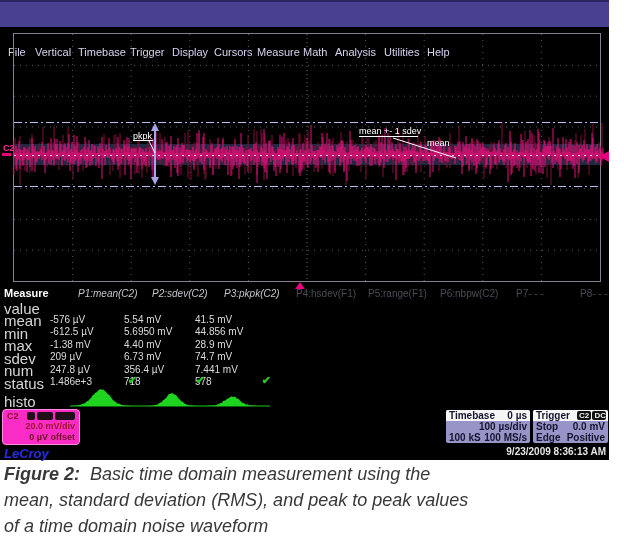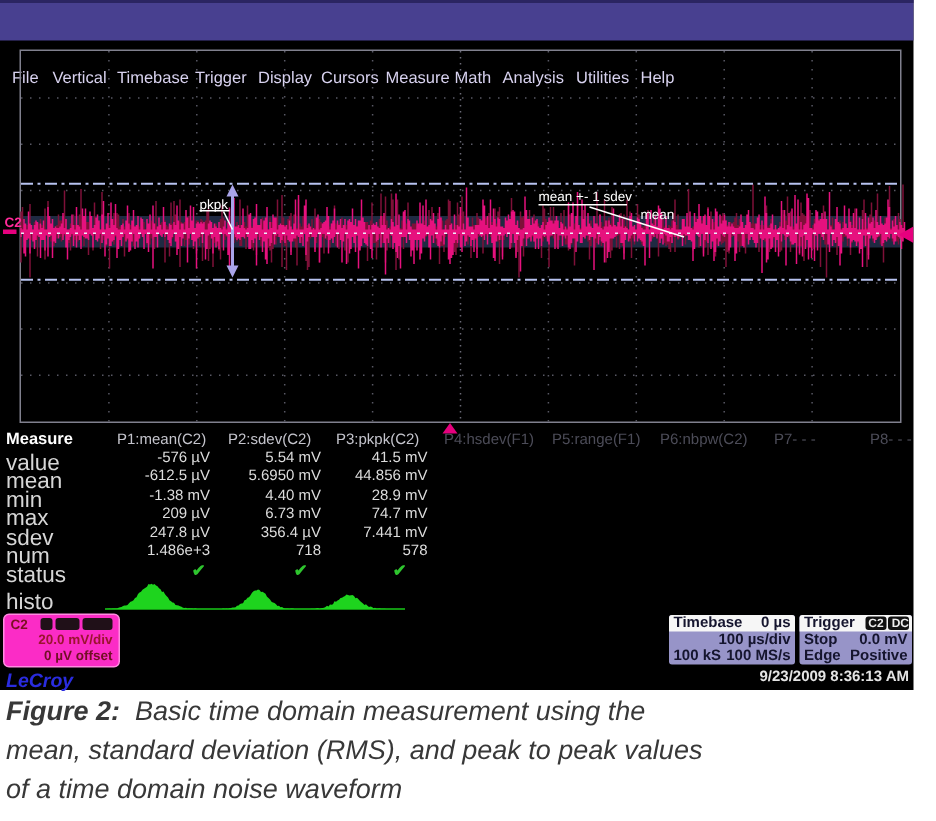--- a/index.html
+++ b/index.html
@@ -1,23 +1,23 @@
 <!DOCTYPE html>
 <html><head><meta charset="utf-8"><style>
   html,body{margin:0;padding:0;background:#fff;width:624px;height:547px;overflow:hidden;}
   body{font-family:"Liberation Sans",sans-serif;position:relative;}
   .abs{position:absolute;}
   #scope{position:absolute;left:0;top:0;width:609px;height:460px;background:#000;filter:blur(0.5px);}
   #menubar{position:absolute;left:0;top:0;width:609px;height:27px;background:#484090;}
   #menubar::before{content:"";position:absolute;left:0;top:0;width:609px;height:2px;background:#2b2562;}
   .mi{position:absolute;top:7px;font-size:11px;color:#d8d2ef;margin-top:39px;}
   .lbl{position:absolute;left:4px;font-size:15px;color:#d6d6d6;width:60px;}
-  .hdr{position:absolute;font-size:10px;color:#c4c4cc;}
+  .hdr{position:absolute;font-size:10px;color:#c4c4cc;font-style:italic;}
   .hdrdim{position:absolute;font-size:10px;color:#4c4c58;}
-  .val{position:absolute;font-size:10px;color:#dcdcdc;text-align:right;width:90px;}
+  .val{position:absolute;font-size:10px;color:#dcdcdc;text-align:left;width:90px;margin-top:14px;}
   .chk{position:absolute;font-size:11px;color:#2ec52e;text-align:right;width:90px;font-weight:bold;}
   .cap{position:absolute;left:4px;font-size:18px;font-style:italic;color:#383838;}
 </style></head><body>
 
 <div id="scope">
   <div id="menubar">
     <span class="mi" style="left:8px">File</span>
     <span class="mi" style="left:35px">Vertical</span>
     <span class="mi" style="left:78px">Timebase</span>
     <span class="mi" style="left:130px">Trigger</span>

